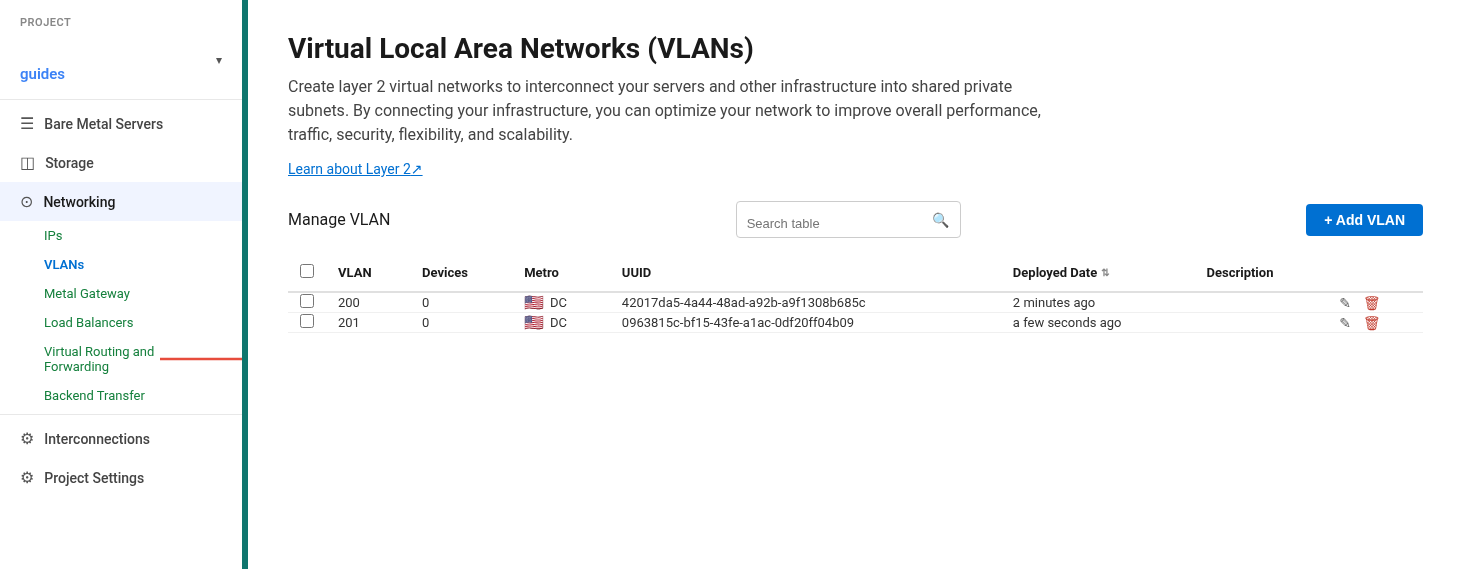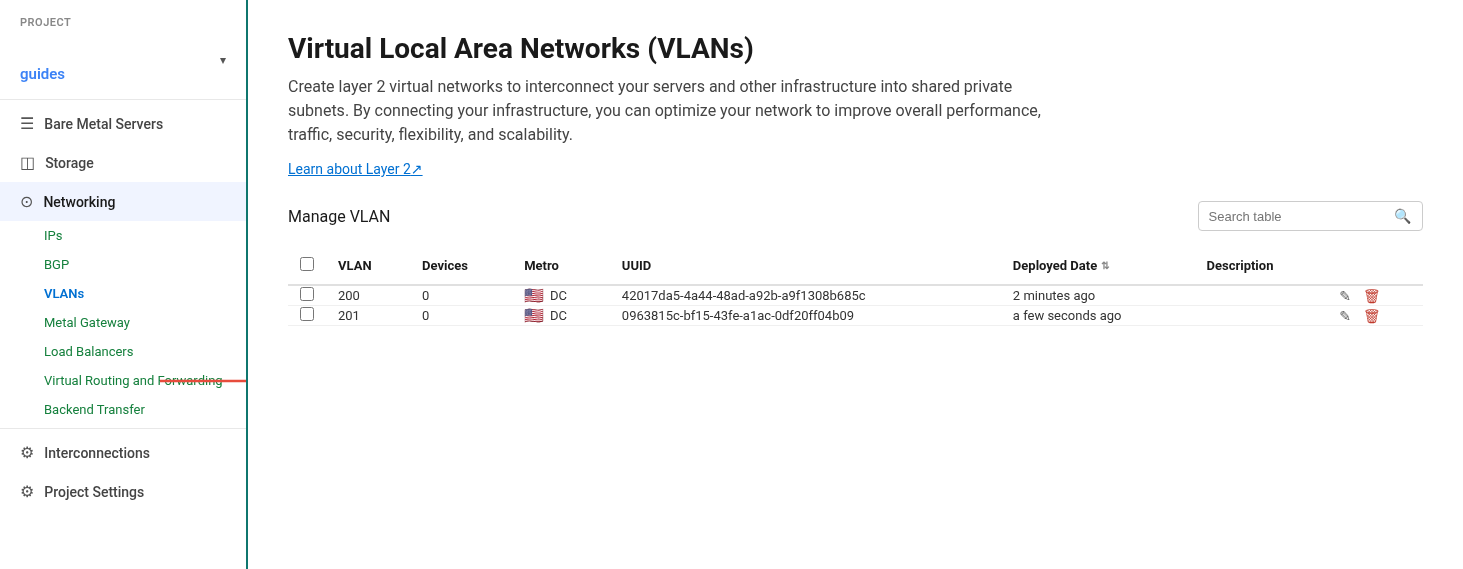--- a/index.html
+++ b/index.html
@@ -3,21 +3,21 @@
   <meta charset="utf-8">
   <style>
     * { box-sizing: border-box; margin: 0; padding: 0; }
     body { font-family: -apple-system, BlinkMacSystemFont, 'Segoe UI', Roboto, sans-serif; background: #f8f9fa; display: flex; height: 569px; overflow: hidden; }
 
     
     .sidebar {
       width: 248px;
       min-width: 248px;
       background: #fff;
-      border-right: 2px solid #0f766e;
+      border-right: 6px solid #0f766e;
       display: flex;
       flex-direction: column;
       height: 569px;
       overflow-y: auto;
     }
     .sidebar-project-label {
       font-size: 11px;
       color: #888;
       text-transform: uppercase;
       letter-spacing: 0.5px;
@@ -140,20 +140,21 @@
       background: #fff;
       gap: 6px;
     }
     .search-input {
       border: none;
       outline: none;
       font-size: 13px;
       color: #0f766e;
       width: 180px;
       background: transparent;
+      margin-top: 8px;
     }
     .search-icon { color: #888; font-size: 14px; }
     .add-vlan-btn {
       background: #0070d2;
       color: #fff;
       border: none;
       border-radius: 4px;
       padding: 8px 18px;
       font-size: 14px;
       font-weight: 600;
@@ -234,23 +235,20 @@
   </div>
 
   <div class="sidebar-nav-item active">
     <span class="nav-icon">⊙</span>
     <span>Networking</span>
   </div>
 
   <div class="sidebar-sub-item">
     <span>IPs</span>
   </div>
-  <div class="sidebar-sub-item">
-    <span>BGP</span>
-  </div>
   <div class="sidebar-sub-item active">
     <span>VLANs</span>
   </div>
   <div class="sidebar-sub-item">
     <span>Metal Gateway</span>
   </div>
   <div class="sidebar-sub-item">
     <span>Load Balancers</span>
   </div>
 
@@ -292,20 +290,21 @@
 
   
   <div class="table-toolbar">
     <span class="manage-label">Manage VLAN</span>
     <div class="toolbar-right">
       <div class="search-box">
         <input type="text" class="search-input" placeholder="Search table" style="">
         <span class="search-icon">🔍</span>
       </div>
     </div>
+    <button class="add-vlan-btn">+ Add VLAN</button>
   </div>
 
   
   <table class="vlan-table">
     <thead>
       <tr>
         <th class="checkbox-cell">
           <input type="checkbox" style="">
         </th>
         <th><span>VLAN</span></th>

